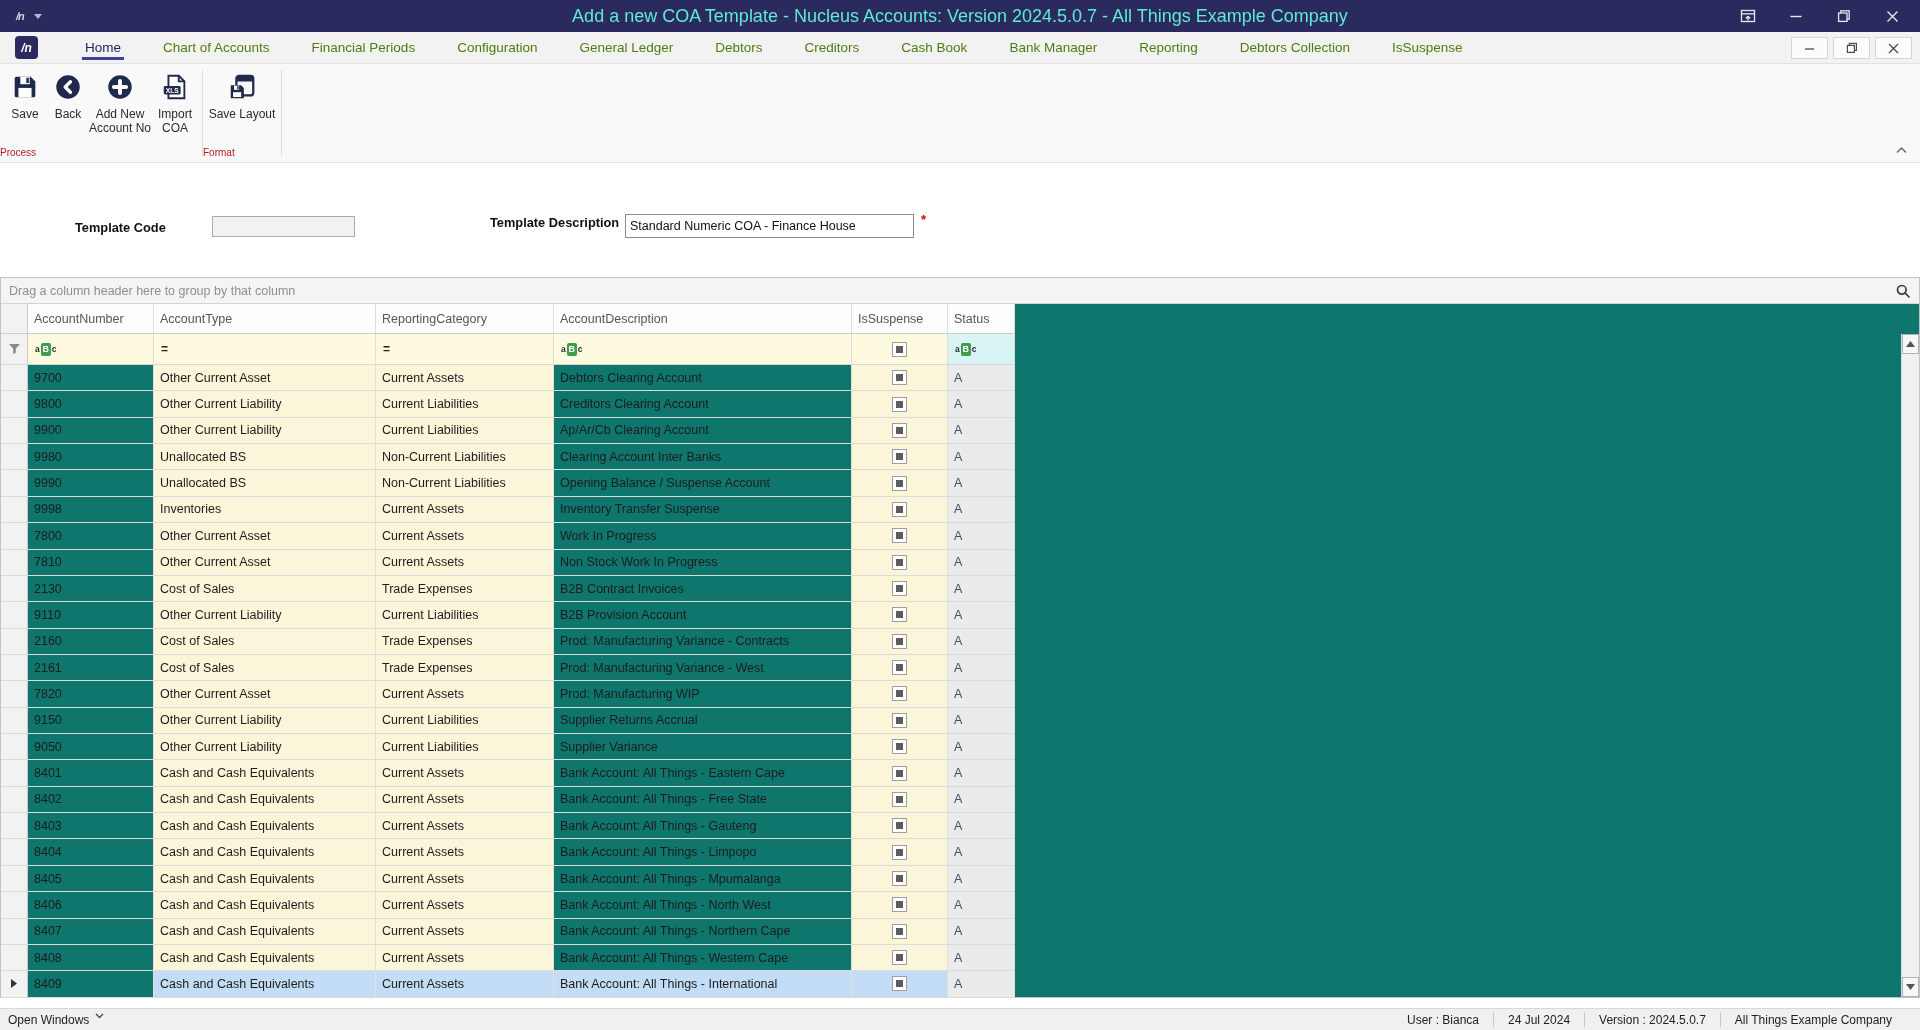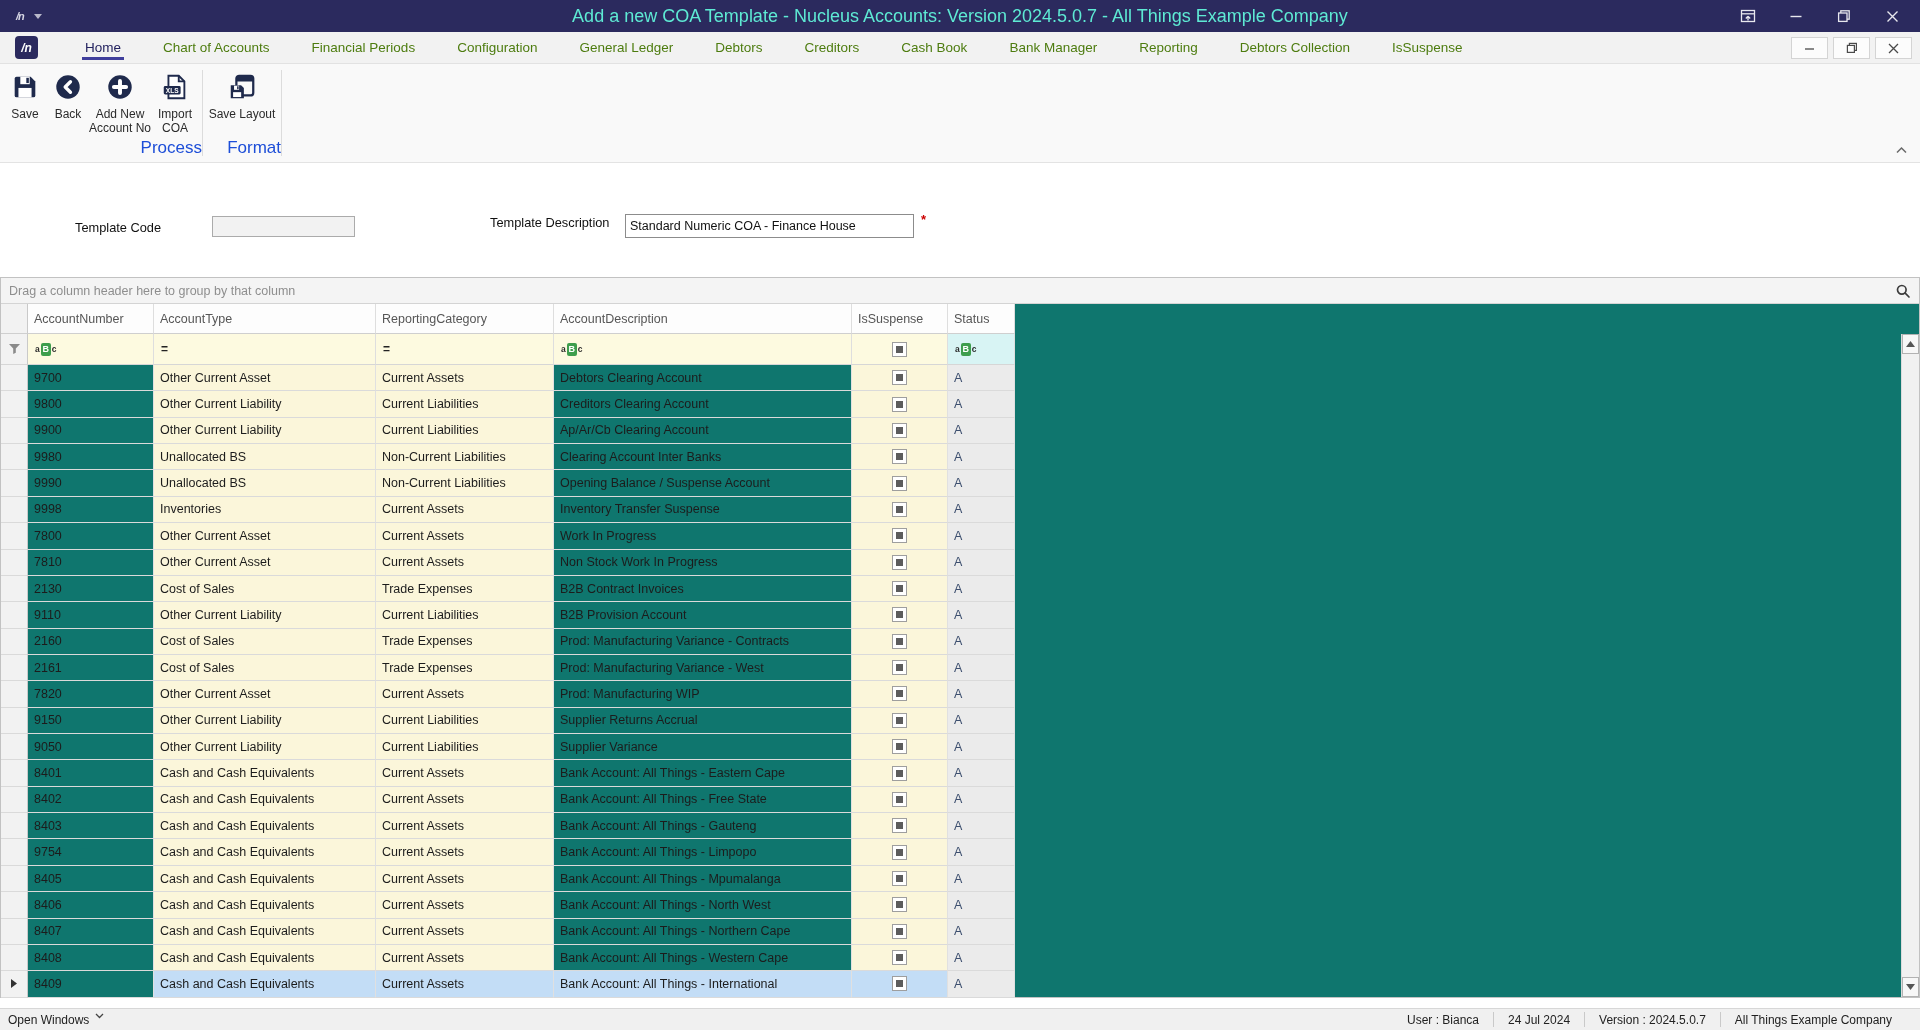--- a/index.html
+++ b/index.html
@@ -35,26 +35,26 @@
   .winbtns2{position:absolute;right:8px;top:5px;display:flex;gap:5px}
   .wb{width:37px;height:22px;border:1px solid #D4D4D4;background:#FCFCFC;display:flex;
     align-items:center;justify-content:center}
 
   
   .ribbon{position:absolute;top:64px;left:0;right:0;height:99px;background:#F9F9F9;
     border-bottom:1px solid #E3E3E3}
   .rbtn{position:absolute;top:8px;display:flex;flex-direction:column;align-items:center;gap:5px;
     font-size:12px;color:#2b2b2b;text-align:center;line-height:1.18}
   .rsep{position:absolute;top:6px;width:1px;height:86px;background:#DCDCDC}
-  .rgroup{position:absolute;bottom:4px;font-size:17px;color:#1d4ed8;text-align:right}
+  .rgroup{position:absolute;bottom:4px;font-size:10px;color:#b91c1c;text-align:left}
   .collapse{position:absolute;right:12px;bottom:8px}
 
   
   .formarea{position:absolute;top:163px;left:0;right:0;height:114px;background:#fff}
-  .flabel{position:absolute;font-weight:400;font-size:12.8px;color:#101010}
+  .flabel{position:absolute;font-weight:700;font-size:12.8px;color:#101010}
   .finput{position:absolute;border:1px solid #ABABAB;font-size:12.5px;padding:0 4px;
     font-family:"Liberation Sans",sans-serif;color:#111}
   .in-code{left:212px;top:53px;width:143px;height:21px;background:#F2F2F2}
   .in-desc{left:625px;top:51px;width:289px;height:24px;background:#fff;border-color:#8C8C8C}
   .req{position:absolute;left:921px;top:49px;color:var(--c-required);font-weight:700;font-size:13px}
 
   
   .gridframe{position:absolute;top:277px;left:0;right:0;height:721px;border:1px solid #C2C2C2;background:#0f766e}
   .grouppanel{height:26px;background:#F4F4F4;border-bottom:1px solid #D4D4D4;display:flex;
     align-items:center;color:#8E8E8E;font-size:12.5px;padding-left:8px;position:relative}
@@ -539,21 +539,21 @@
         <div class="c d">Bank Account: All Things - Gauteng</div>
         <div class="c y s center">
           <span class="cb">
             <span></span>
           </span>
         </div>
         <div class="c st">A</div>
       </div>
       <div class="grow grid-cols">
         <div class="c ind"></div>
-        <div class="c n">9754</div>
+        <div class="c n">8404</div>
         <div class="c y t">Cash and Cash Equivalents</div>
         <div class="c y rc">Current Assets</div>
         <div class="c d">Bank Account: All Things - Limpopo</div>
         <div class="c y s center">
           <span class="cb">
             <span></span>
           </span>
         </div>
         <div class="c st">A</div>
       </div>

